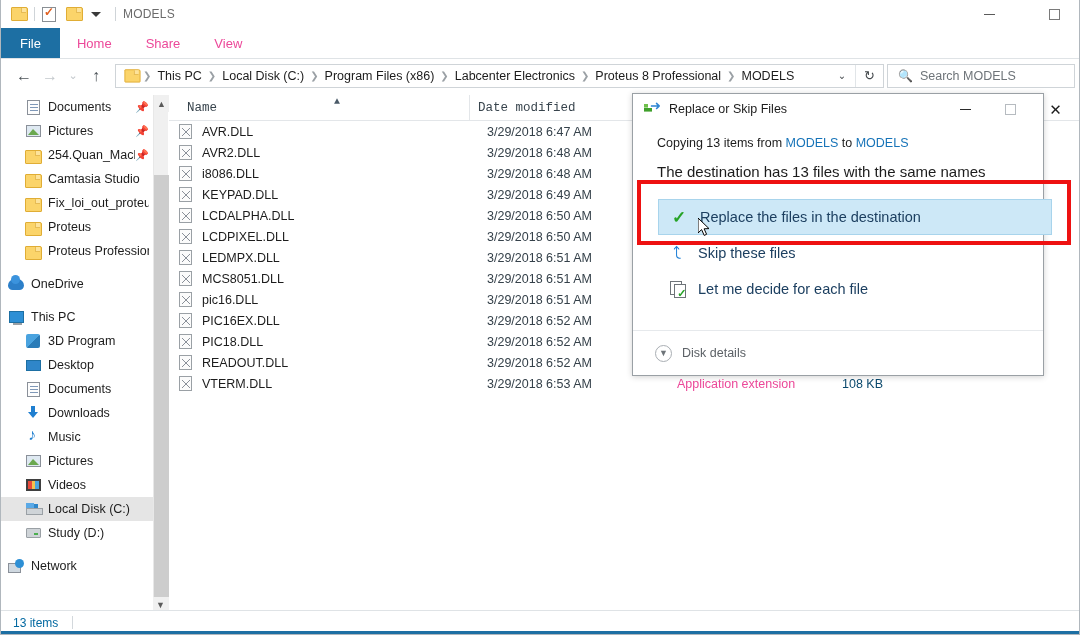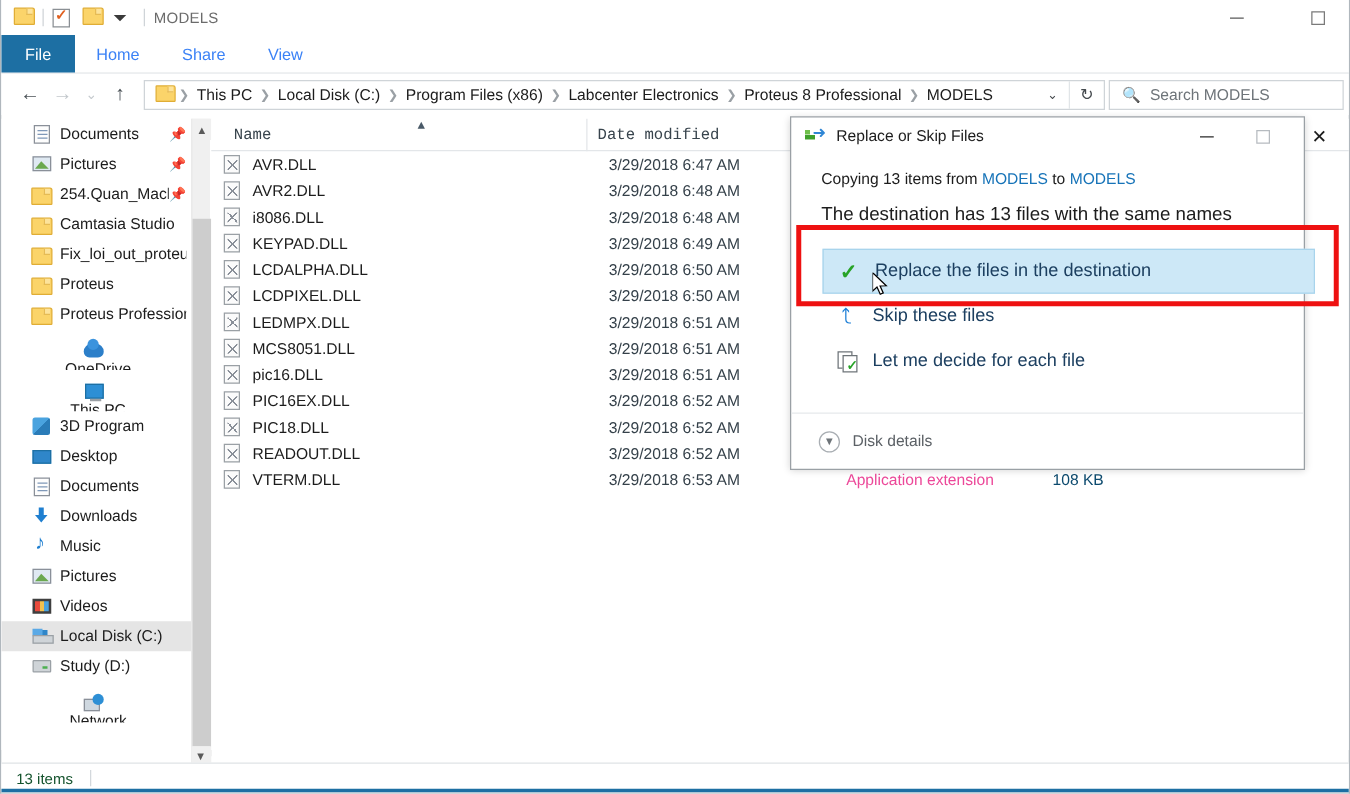--- a/index.html
+++ b/index.html
@@ -71,21 +71,21 @@
   .wctl .max-g { width: 11px; height: 11px; border: 1px solid #7a7a7a; display:block; }
 
   
   .ribbon {
     position: absolute; left: 0; top: 28px; width: 1080px; height: 31px;
     background: #ffffff; border-bottom: 1px solid #dfe3e6;
     display: flex; align-items: stretch;
   }
   .tab {
     display: flex; align-items: center; padding: 0 17px;
-    font-size: 13px; color: #3b82f6; cursor: default;
+    font-size: 13px; color: #ec4899; cursor: default;
   }
   .tab.file {
     background: #1d6fa3; color: #ffffff; padding: 0 19px;
   }
 
   
   .navrow {
     position: absolute; left: 0; top: 59px; width: 1080px; height: 33px;
     background: #ffffff; display: flex; align-items: center;
   }
@@ -135,21 +135,21 @@
     padding-right: 4px;
   }
   .snode.sel { background: #e5e5e5; }
   .snode .sico {
     width: 16px; height: 16px; margin-right: 7px; flex: 0 0 16px;
     display: flex; align-items: center; justify-content: center;
   }
   .snode .lbl { overflow: hidden; text-overflow: clip; }
   .snode .pin { margin-left: auto; color: #8e949a; font-size: 11px; flex: 0 0 auto; }
   .indent1 { padding-left: 24px; }
-  .indent0 { padding-left: 7px; flex-direction: column; }
+  .indent0 { padding-left: 7px; }
   .gap { height: 9px; }
 
   
   .g-doc { width:13px;height:15px;border:1px solid #8a9099;background:#fdfdfd;position:relative;}
   .g-doc::after{content:"";position:absolute;left:2px;top:3px;width:8px;height:1px;
     box-shadow:0 3px 0 #7f98b8,0 6px 0 #7f98b8;background:#7f98b8;}
   .g-pic { width:15px;height:12px;border:1px solid #8a9099;background:#dfe9f2;position:relative;}
   .g-pic::after{content:"";position:absolute;left:1px;bottom:1px;width:0;height:0;
     border-left:5px solid transparent;border-right:6px solid transparent;border-bottom:6px solid #6aa84f;}
   .g-cloud {
@@ -237,21 +237,21 @@
       linear-gradient(135deg, transparent 45%, #8a9099 45% 55%, transparent 55%),
       linear-gradient(45deg, transparent 45%, #8a9099 45% 55%, transparent 55%);
   }
 
   
   .statusbar {
     position: absolute; left: 0; bottom: 0; width: 1080px; height: 24px;
     border-top: 1px solid #dfe3e6; background: #ffffff;
     display: flex; align-items: center; padding-left: 12px; gap: 14px;
   }
-  .statusbar .st { font-size: 12px; color: #14532d; }
+  .statusbar .st { font-size: 12px; color: #0369a1; }
   .statusbar .divider { width: 1px; height: 13px; background: #d3d8dc; }
   .listscroll-dn {
     position: absolute; left: 152px; bottom: 21px; width: 15px; height: 16px;
     background: #f0f0f0; display: flex; align-items: center; justify-content: center;
     color: #5a5a5a; font-size: 9px;
   }
 
   
   .dialog {
     position: absolute; left: 631px; top: 93px; width: 412px; height: 283px;

